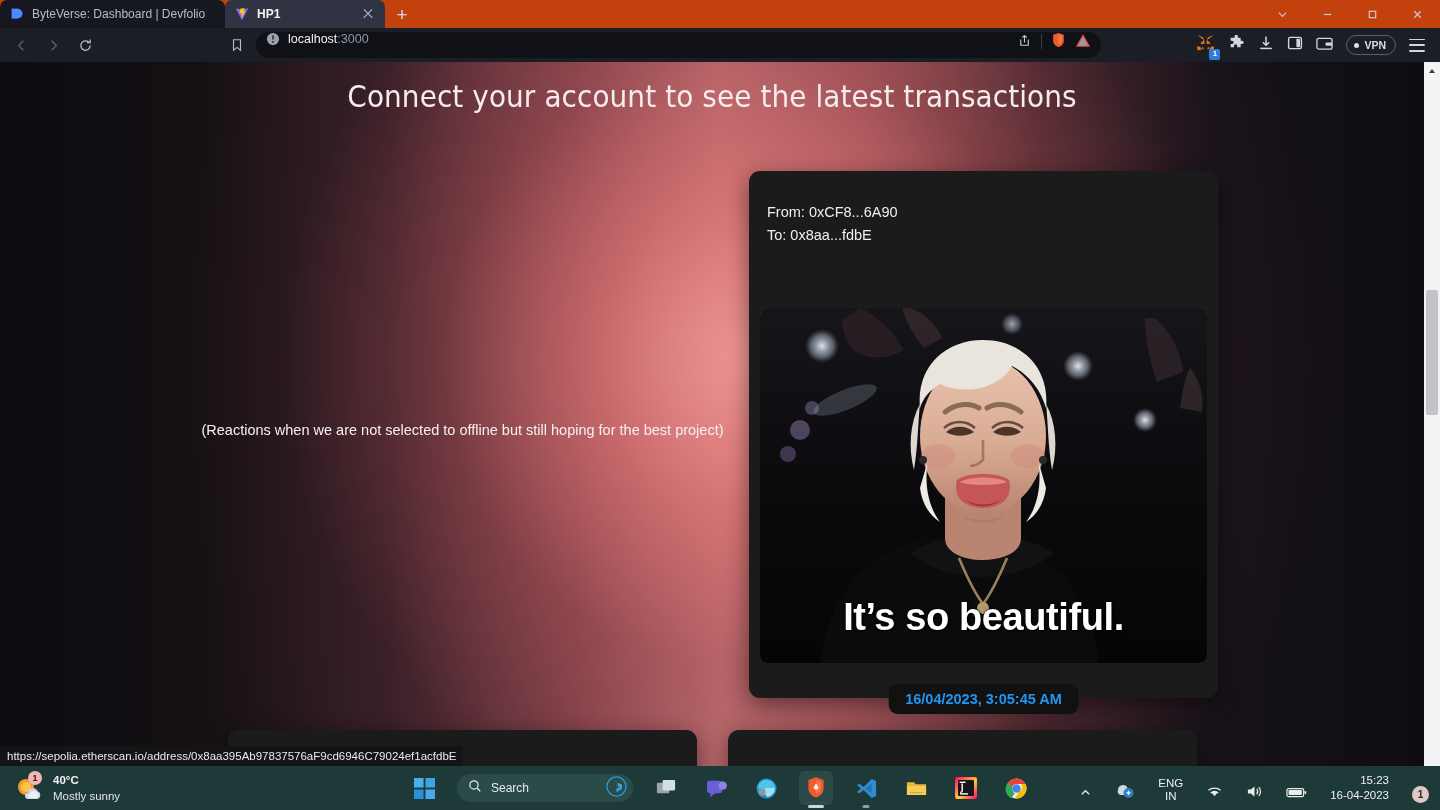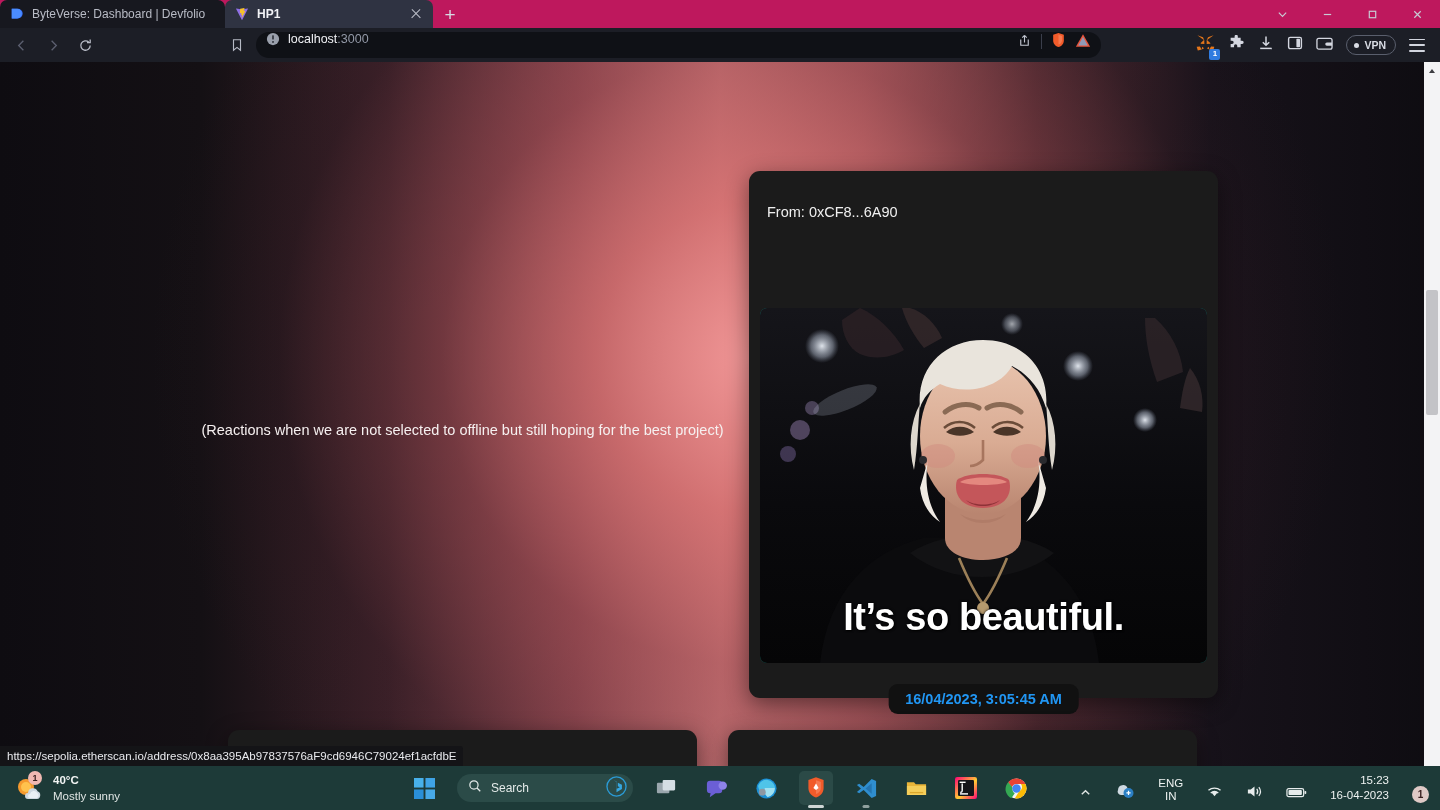--- a/index.html
+++ b/index.html
@@ -5,28 +5,28 @@
   * { margin:0; padding:0; box-sizing:border-box; }
   html, body {
     width:1440px; height:810px; overflow:hidden;
     font-family:"Liberation Sans", sans-serif;
     background:#17171c;
   }
   #app { position:relative; width:1440px; height:810px; }
 
   
   .browser { position:absolute; left:0; top:0; width:1440px; height:62px; background:#1c1e26; }
-  .tabstrip { position:relative; height:28px; background:#be185d; display:flex; }
+  .tabstrip { position:relative; height:28px; background:#c2410c; display:flex; }
   .tab {
     display:flex; align-items:center; gap:8px;
     height:28px; padding:0 10px; font-size:12px; color:#c9ccd6;
     border-radius:7px 7px 0 0; position:relative; min-width:0;
   }
   .tab.inactive { width:225px; background:#17181f; color:#b9bcc6; }
-  .tab.active { width:208px; background:#2f3342; color:#f2f3f7; font-weight:600; }
+  .tab.active { width:160px; background:#2f3342; color:#f2f3f7; font-weight:600; }
   .tab-title { white-space:nowrap; overflow:hidden; text-overflow:ellipsis; flex:1; }
   .tab-close { width:14px; height:14px; position:relative; flex:0 0 14px; opacity:.85; }
   .tab-close:before, .tab-close:after {
     content:""; position:absolute; left:1px; top:6px; width:12px; height:1.4px; background:#d6d9e2;
   }
   .tab-close:before { transform:rotate(45deg); }
   .tab-close:after  { transform:rotate(-45deg); }
   .favicon { width:14px; height:14px; flex:0 0 14px; }
   .newtab { width:34px; height:28px; display:flex; align-items:center; justify-content:center;
             color:#d7dae3; font-size:19px; line-height:1; }
@@ -323,25 +323,27 @@
           </span>
       </div>
     </div>
   </div>
 
   <div class="viewport">
     <div class="pagebg"></div>
 
     <div class="page">
 
+      <h1 class="page-title">Connect your account to see the latest transactions</h1>
 
       <div class="caption">(Reactions when we are not selected to offline but still hoping for the best project)</div>
 
       <div class="card main">
         <div class="tx-line">From: 0xCF8...6A90</div>
+        <div class="tx-line">To: 0x8aa...fdbE</div>
 
         <div class="gifwrap">
           <svg class="gif-svg" viewBox="0 0 447 355">
             <defs>
               <radialGradient id="bokeh" cx="50%" cy="50%" r="50%">
                 <stop offset="0%" stop-color="#e9eef5" stop-opacity=".95"></stop>
                 <stop offset="65%" stop-color="#b9c4d6" stop-opacity=".45"></stop>
                 <stop offset="100%" stop-color="#8a96ad" stop-opacity="0"></stop>
               </radialGradient>
               <linearGradient id="skin" x1="0" y1="0" x2="0" y2="1">

